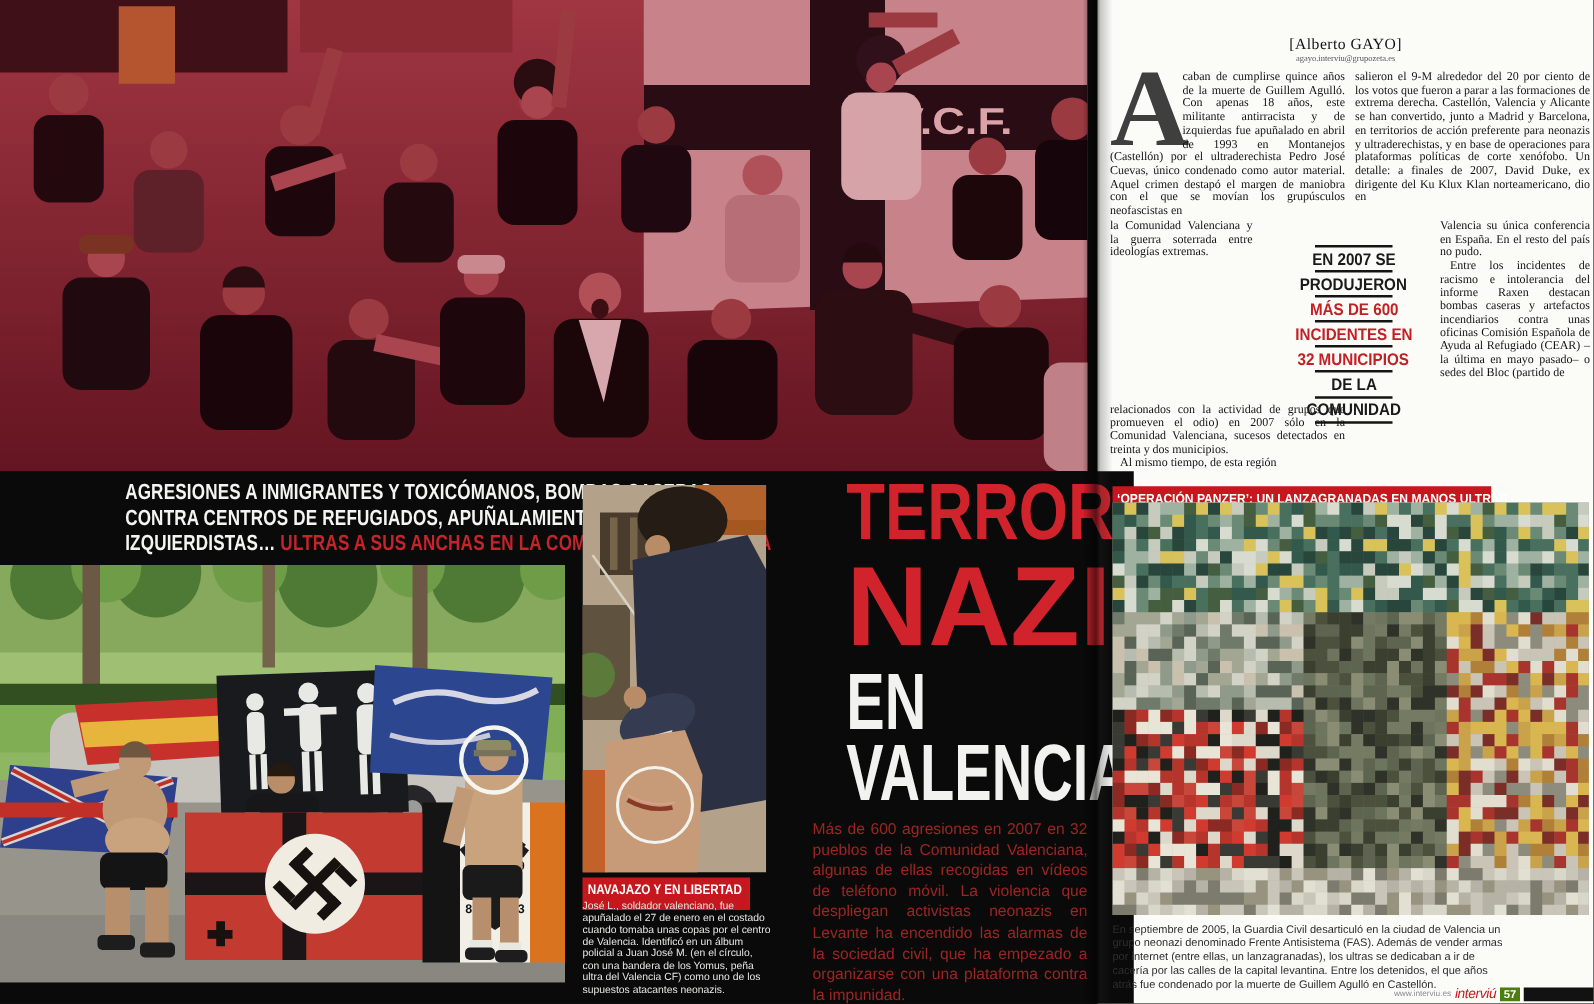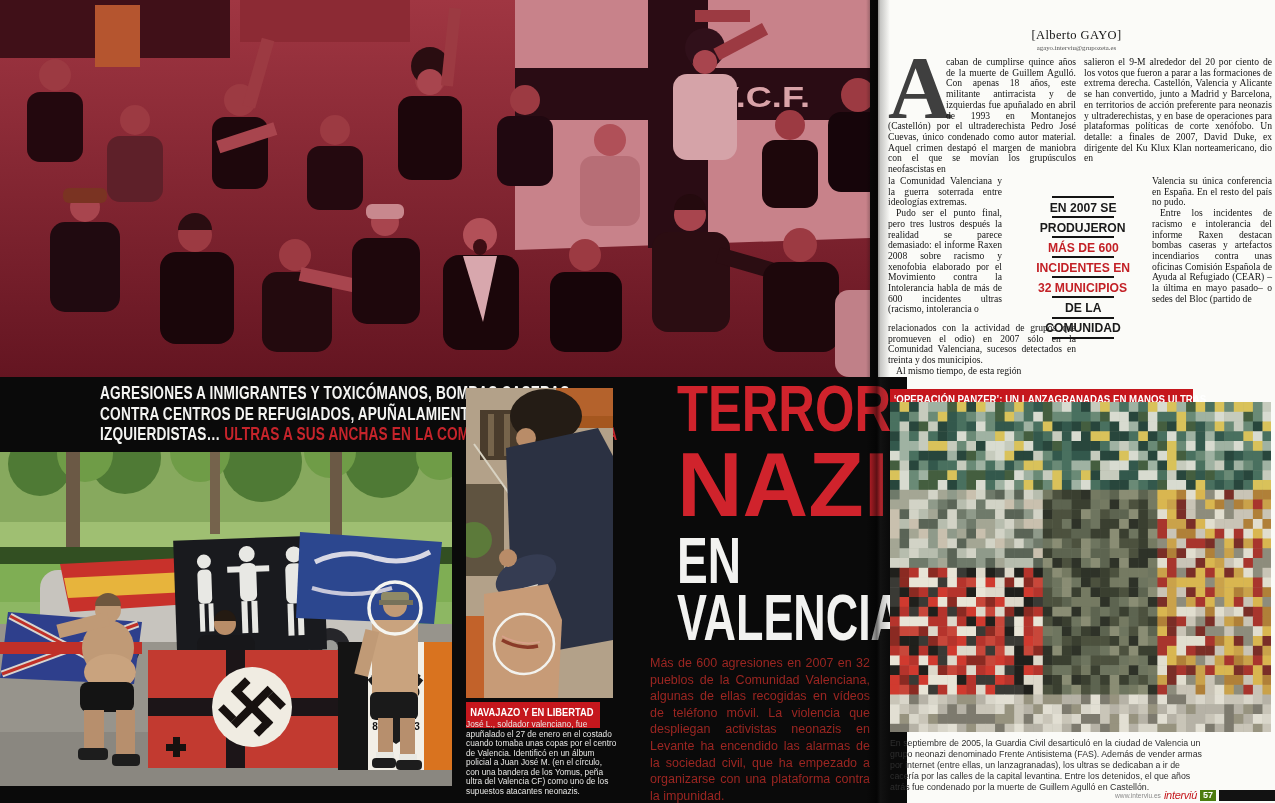--- a/index.html
+++ b/index.html
@@ -356,21 +356,20 @@
   <div class="abs byline">
     <div class="byline-author">[Alberto GAYO]</div>
     <div class="byline-email">agayo.interviu@grupozeta.es</div>
   </div>
 
   <div class="abs art colA-top">
     <span class="dropcap">A</span><span>caban de cumplirse quince años de la muerte de Guillem Agulló. Con apenas 18 años, este militante antirracista y de izquierdas fue apuñalado en abril de 1993 en Montanejos (Castellón) por el ultraderechista Pedro José Cuevas, único condenado como autor material. Aquel crimen destapó el margen de maniobra con el que se movían los grupúsculos neofascistas en</span>
   </div>
   <div class="abs art colA-narrow">
     <p>la Comunidad Valenciana y la guerra soterrada entre ideologías extremas.</p>
-    <p class="ind">Pudo ser el punto final, pero tres lustros después la realidad se parece demasiado: el informe Raxen 2008 sobre racismo y xenofobia elaborado por el Movimiento contra la Intolerancia habla de más de 600 incidentes ultras (racismo, intolerancia o</p>
   </div>
   <div class="abs art colA-bottom">
     <p>relacionados con la actividad de grupos que promueven el odio) en 2007 sólo en la Comunidad Valenciana, sucesos detectados en treinta y dos municipios.</p>
     <p class="ind">Al mismo tiempo, de esta región</p>
   </div>
   <div class="abs art colB-top">salieron el 9-M alrededor del 20 por ciento de los votos que fueron a parar a las formaciones de extrema derecha. Castellón, Valencia y Alicante se han convertido, junto a Madrid y Barcelona, en territorios de acción preferente para neonazis y ultraderechistas, y en base de operaciones para plataformas políticas de corte xenófobo. Un detalle: a finales de 2007, David Duke, ex dirigente del Ku Klux Klan norteamericano, dio en</div>
   <div class="abs art colB-narrow">
     <p>Valencia su única conferencia en España. En el resto del país no pudo.</p>
     <p class="ind">Entre los incidentes de racismo e intolerancia del informe Raxen destacan bombas caseras y artefactos incendiarios contra unas oficinas Comisión Española de Ayuda al Refugiado (CEAR) –la última en mayo pasado– o sedes del Bloc (partido de</p>
   </div>

